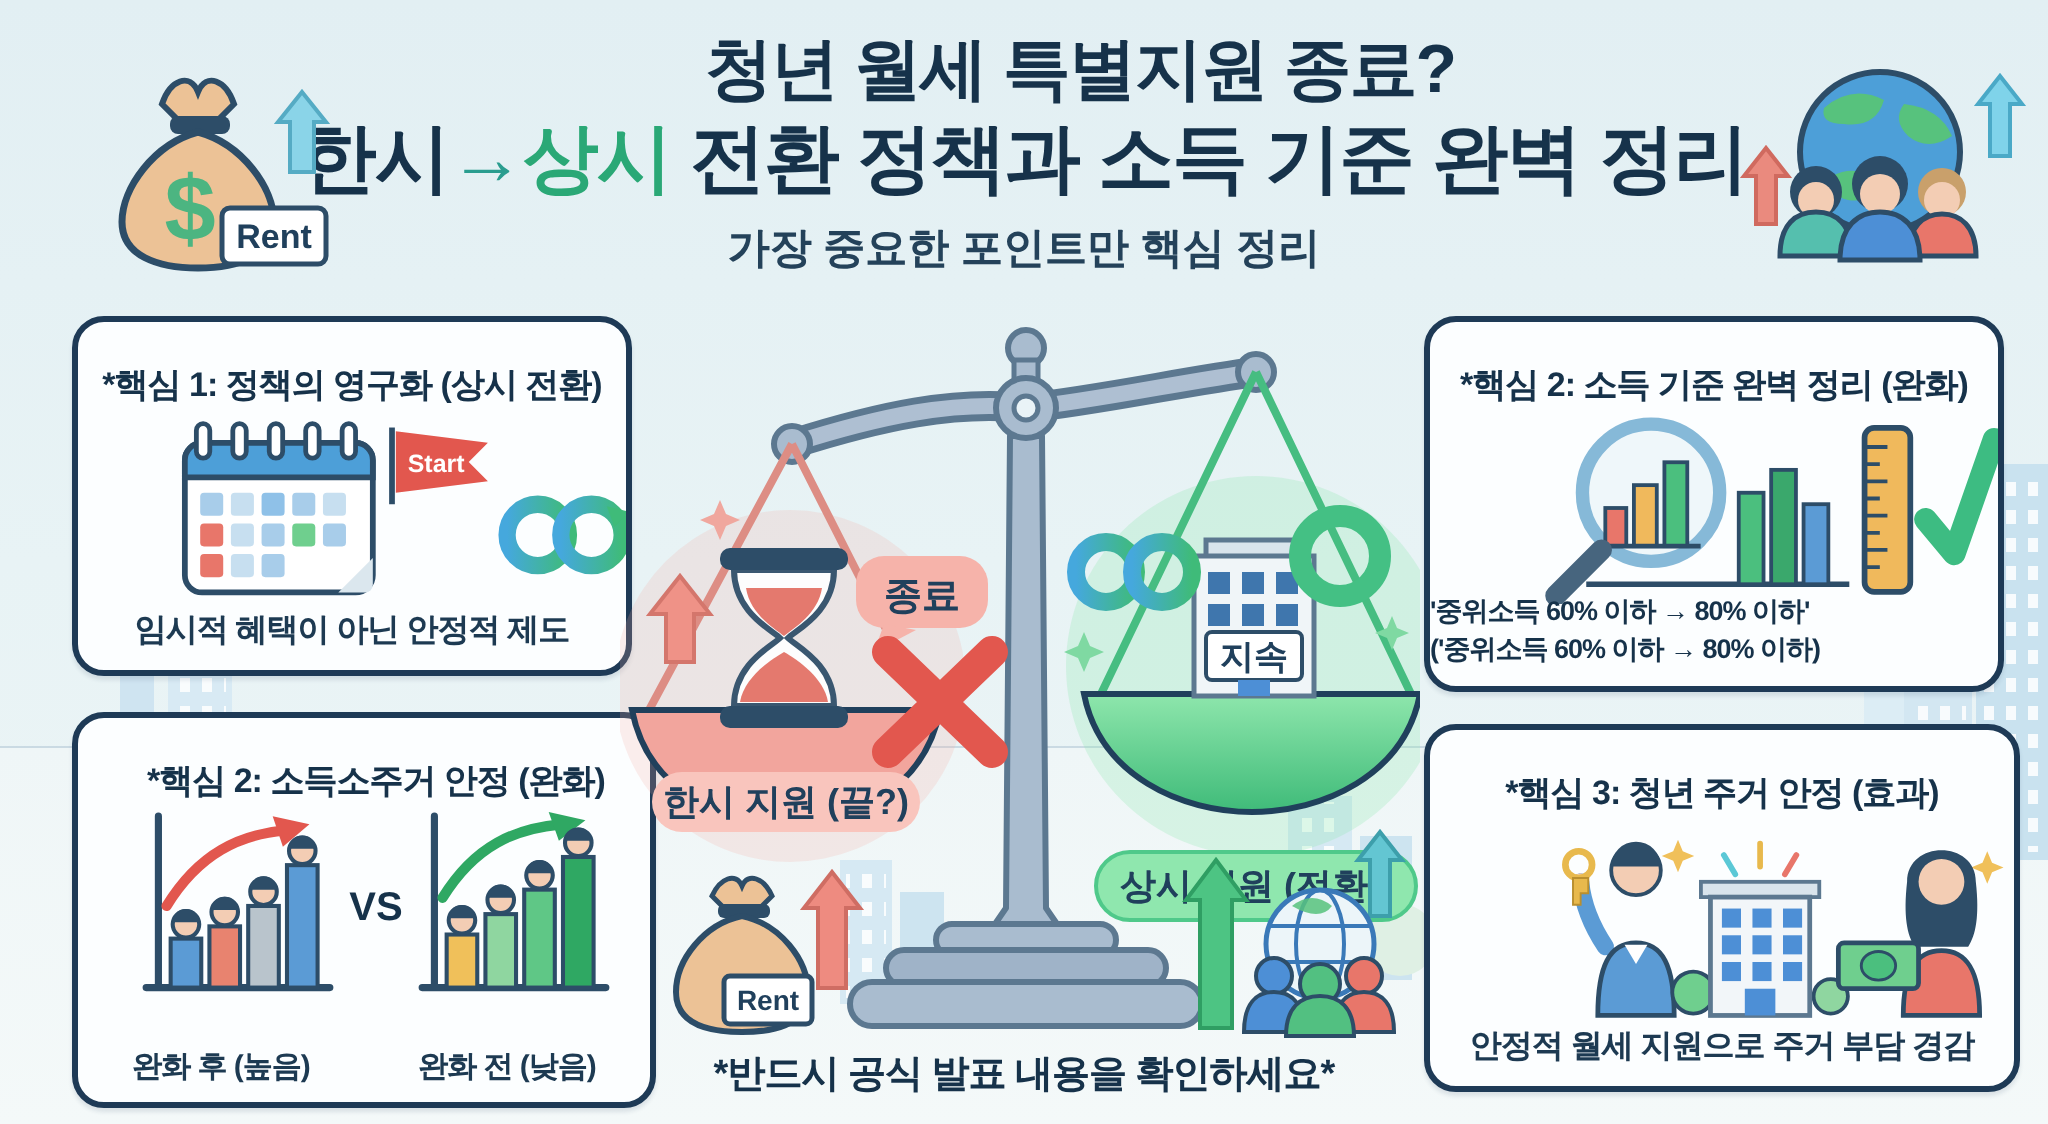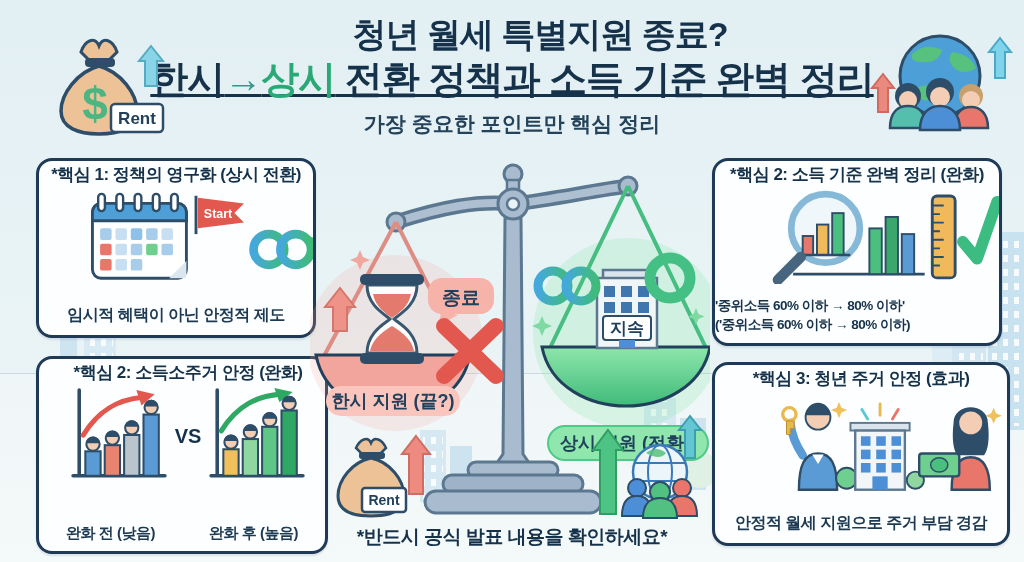--- a/index.html
+++ b/index.html
@@ -6,27 +6,27 @@
   .canvas{position:relative;width:1024px;height:562px;overflow:hidden;
     background:linear-gradient(180deg,#e2eff3 0%,#e8f3f5 50%,#edf5f6 100%);
     font-family:"Liberation Sans","DejaVu Sans",sans-serif;color:#1d3a52;}
   .ground{position:absolute;left:0;top:373px;width:1024px;height:189px;
     background:linear-gradient(180deg,#eff6f7,#f4f9f9);border-top:1px solid rgba(150,180,200,.45);}
   .abs{position:absolute;}
   .skyline{position:absolute;left:0;top:0;pointer-events:none;}
   .title1{position:absolute;top:12px;left:0;width:100%;text-align:center;
     font-size:34px;font-weight:800;letter-spacing:-1px;color:#16324a;margin-left:28px;}
   .title2{position:absolute;top:54px;left:0;width:100%;text-align:center;
-    font-size:38px;font-weight:800;letter-spacing:-1px;color:#16324a;text-decoration:underline;}
+    font-size:38px;font-weight:800;letter-spacing:-1px;color:#16324a;}
   .c-teal{color:#2a9d8f;} .c-green{color:#2aa876;}
   .subtitle{position:absolute;top:110px;left:0;width:100%;text-align:center;
     font-size:21px;font-weight:700;color:#24425a;}
   .card{position:absolute;background:#fcfeff;border:3px solid #1e3a56;border-radius:16px;
     box-shadow:0 2px 2px rgba(30,60,90,.12);}
-  .card-title{text-align:center;font-weight:800;font-size:17px;letter-spacing:-.5px;margin-top:2px;color:#16324a;}
+  .card-title{text-align:center;font-weight:800;font-size:17px;letter-spacing:-.5px;margin-top:20px;color:#16324a;}
   .card-caption{position:absolute;bottom:9px;left:0;width:100%;text-align:center;
     font-weight:700;font-size:16px;letter-spacing:-.5px;color:#1d3a52;}
   #card1{left:36px;top:158px;width:274px;height:174px;}
   #card2{left:36px;top:356px;width:274px;height:192px;padding-left:12px;}
   #card3{left:712px;top:158px;width:284px;height:182px;}
   #card4{left:712px;top:362px;width:292px;height:178px;}
   .icon-row{display:flex;justify-content:center;margin-top:2px;margin-left:40px;}
   .charts-row{display:flex;align-items:center;justify-content:center;gap:4px;margin-top:2px;}
   .vs{font-size:20px;font-weight:800;color:#16324a;padding:0 2px;}
   .caption-row{position:absolute;bottom:8px;left:0;width:100%;display:flex;}
@@ -193,22 +193,22 @@
           <circle cx="42.5" cy="45" r="6.5" fill="#f3cdb4" stroke="#2d4d68" stroke-width="2"></circle>
             <path d="M36,44 a6.5,6.5 0 0 1 13,0 Z" fill="#2d4d68"></path>
           <circle cx="61.5" cy="33" r="6.5" fill="#f3cdb4" stroke="#2d4d68" stroke-width="2"></circle>
             <path d="M55,32 a6.5,6.5 0 0 1 13,0 Z" fill="#2d4d68"></path>
           <circle cx="80.5" cy="17" r="6.5" fill="#f3cdb4" stroke="#2d4d68" stroke-width="2"></circle>
             <path d="M74,16 a6.5,6.5 0 0 1 13,0 Z" fill="#2d4d68"></path>
         </g>
       </svg>
     </div>
     <div class="caption-row">
+      <span>완화 후 (높음)</span>
       <span>완화 전 (낮음)</span>
-      <span>완화 후 (높음)</span>
     </div>
   </div>
 
   <div class="card" id="card3">
     <div class="card-title">*핵심 2: 소득 기준 완벽 정리 (완화)</div>
     <div class="icon-row">
       <svg width="256" height="96" viewBox="0 0 256 96">
         <path d="M40,88 L178,88" stroke="#2d4d68" stroke-width="3"></path>
         <rect x="120" y="40" width="13" height="48" fill="#4bbf7e" stroke="#2d4d68" stroke-width="2"></rect>
         <rect x="137" y="28" width="13" height="60" fill="#3aa86c" stroke="#2d4d68" stroke-width="2"></rect>

